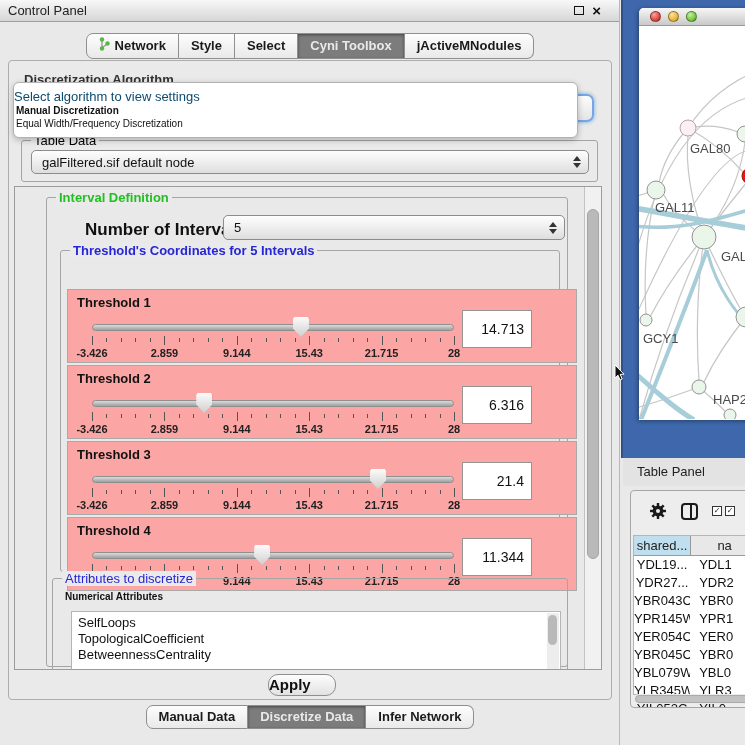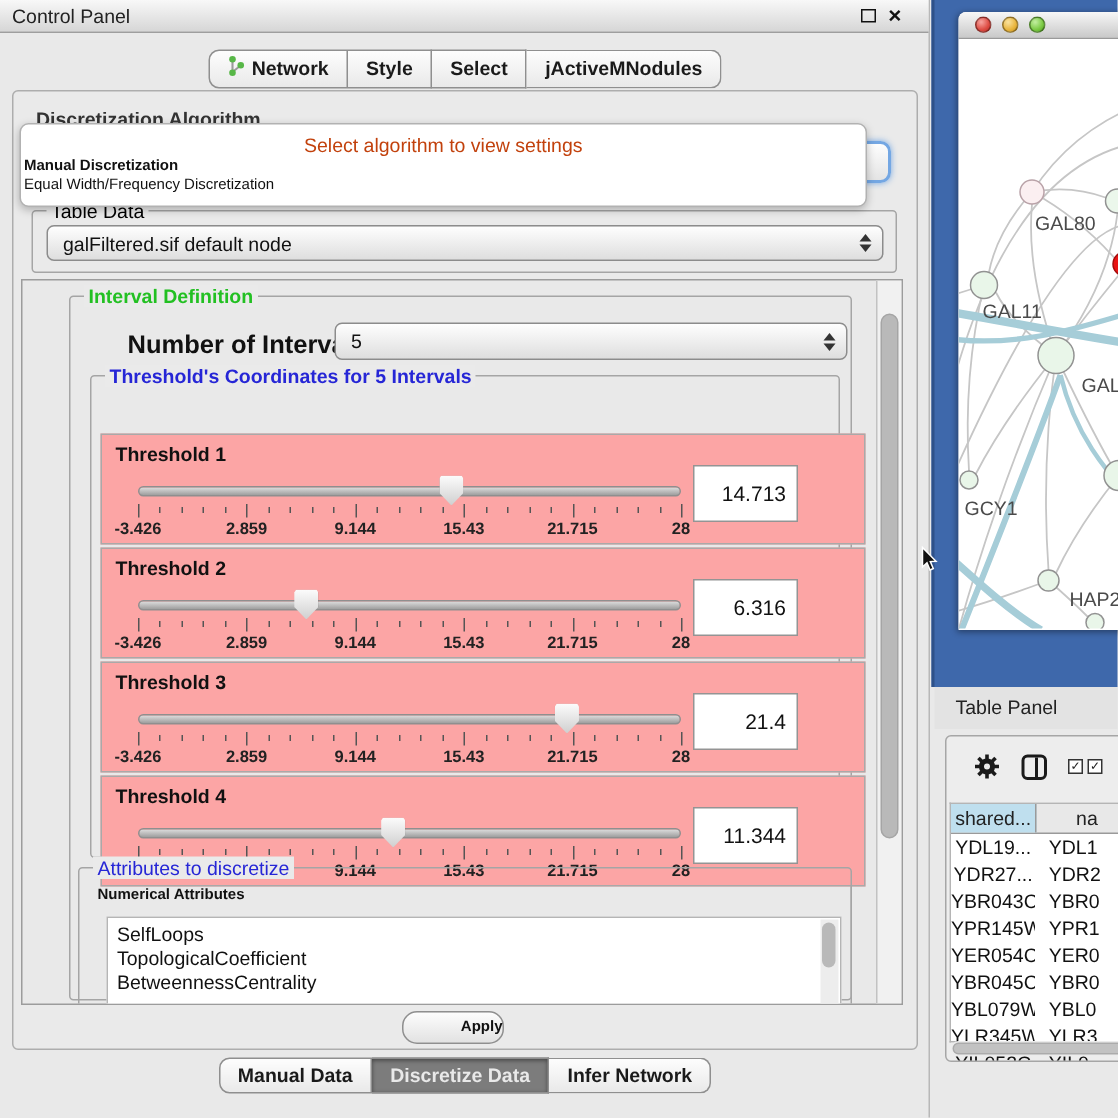--- a/index.html
+++ b/index.html
@@ -32,21 +32,21 @@
                  border:1px solid #adadad; border-radius:4px; background:#eaeaea; }
 
   .algo-title { position:absolute; left:24px; top:72px; font-size:13px; font-weight:bold; color:#333; }
   .algo-focus-ring { position:absolute; left:28px; top:94px; width:566px; height:28px;
                      border:2px solid #74a7e3; border-radius:7px; box-shadow:0 0 4px #74a7e3;
                      background:linear-gradient(#fdfdfd,#e4e4e4); }
 
   
   .popup { position:absolute; left:13px; top:82px; width:565px; height:56px; background:#fff;
            border:1px solid #b2b2b2; border-radius:6px; box-shadow:0 2px 6px rgba(0,0,0,.25); z-index:40; }
-  .popup .hint { text-align:center; color:#c2410c; font-size:13px; padding-top:6px; }
+  .popup .hint { text-align:left; color:#0c4a6e; font-size:13px; padding-top:6px; }
   .popup .opt { font-size:10px; color:#111; padding:1px 2px; }
   .popup .opt.bold { font-weight:bold; }
 
   .group { position:absolute; border:1px solid #a5a5a5; border-radius:3px; }
   .group-label { position:absolute; top:-8px; left:9px; background:#eaeaea; padding:0 3px;
                  font-size:13px; white-space:nowrap; }
 
   .tabledata-group { left:21px; top:140px; width:577px; height:42px; }
   .combo { position:absolute; border:1px solid #8c8c8c; border-radius:5px;
            background:linear-gradient(#fefefe,#dedede); font-size:13px; color:#111;
@@ -98,21 +98,21 @@
   .attr-list { position:absolute; left:18px; top:32px; width:490px; height:64px;
                background:#fff; border:1px solid #b5b5b5; overflow:hidden; padding:3px 0 0 6px; }
   .attr-item { font-size:13px; color:#111; line-height:16px; }
   .attr-vscroll { position:absolute; right:1px; top:1px; width:12px; height:62px; background:#ededed; }
   .attr-vscroll .thumb { position:absolute; left:1px; top:2px; width:9px; height:30px;
                          border-radius:5px; background:#b9b9b9; }
 
   .apply-btn { position:absolute; left:268px; top:674px; width:68px; height:22px;
                border:1px solid #8f8f8f; border-radius:10px;
                background:linear-gradient(#fdfdfd,#e2e2e2);
-               font-size:10px; font-weight:bold; color:#111; text-align:right; line-height:20px; }
+               font-size:15px; font-weight:bold; color:#111; text-align:left; line-height:20px; }
 
   
   .desktop { position:absolute; left:621px; top:0; width:124px; height:458px;
              background:#3e68ab; border-left:2px solid #2e5189; }
   .net-window { position:absolute; left:16px; top:8px; width:120px; height:412px;
                 border-radius:5px 0 0 0; overflow:hidden; background:#fff;
                 box-shadow:-1px 1px 4px rgba(0,0,0,.4); }
   .net-titlebar { height:18px; background:linear-gradient(#f7f7f7,#c9c9c9);
                   border-bottom:1px solid #9a9a9a; display:flex; align-items:center;
                   gap:7px; padding-left:11px; }
@@ -175,20 +175,23 @@
               <circle cx="3" cy="11.5" r="2.2" fill="#57b747"></circle>
               <circle cx="8.5" cy="6.5" r="2.2" fill="#57b747"></circle>
             </svg></span>
           <span>Network</span>
         </div>
         <div class="seg-btn">
           <span>Style</span>
         </div>
         <div class="seg-btn">
           <span>Select</span>
+        </div>
+        <div class="seg-btn sel">
+          <span>Cyni Toolbox</span>
         </div>
         <div class="seg-btn">
           <span>jActiveMNodules</span>
         </div>
       </div>
   </div>
 
   <div class="content-box"></div>
 
   <div class="algo-title">Discretization Algorithm</div>

